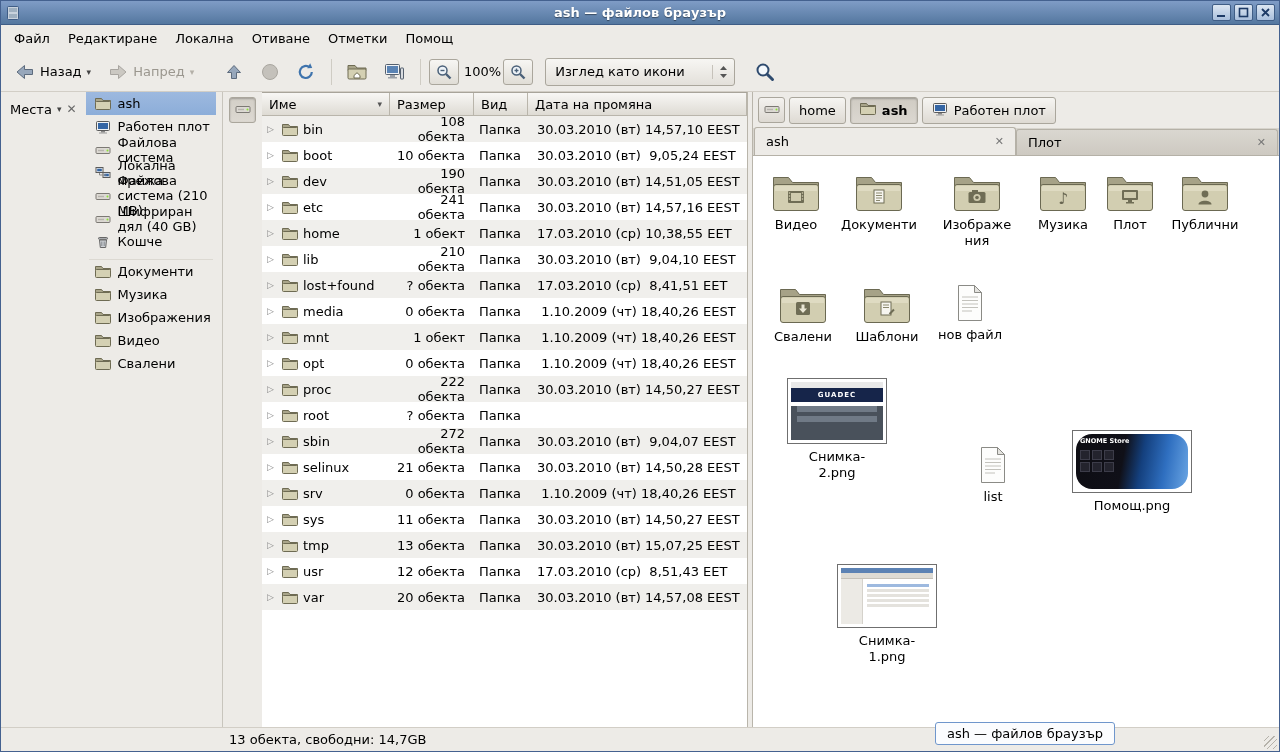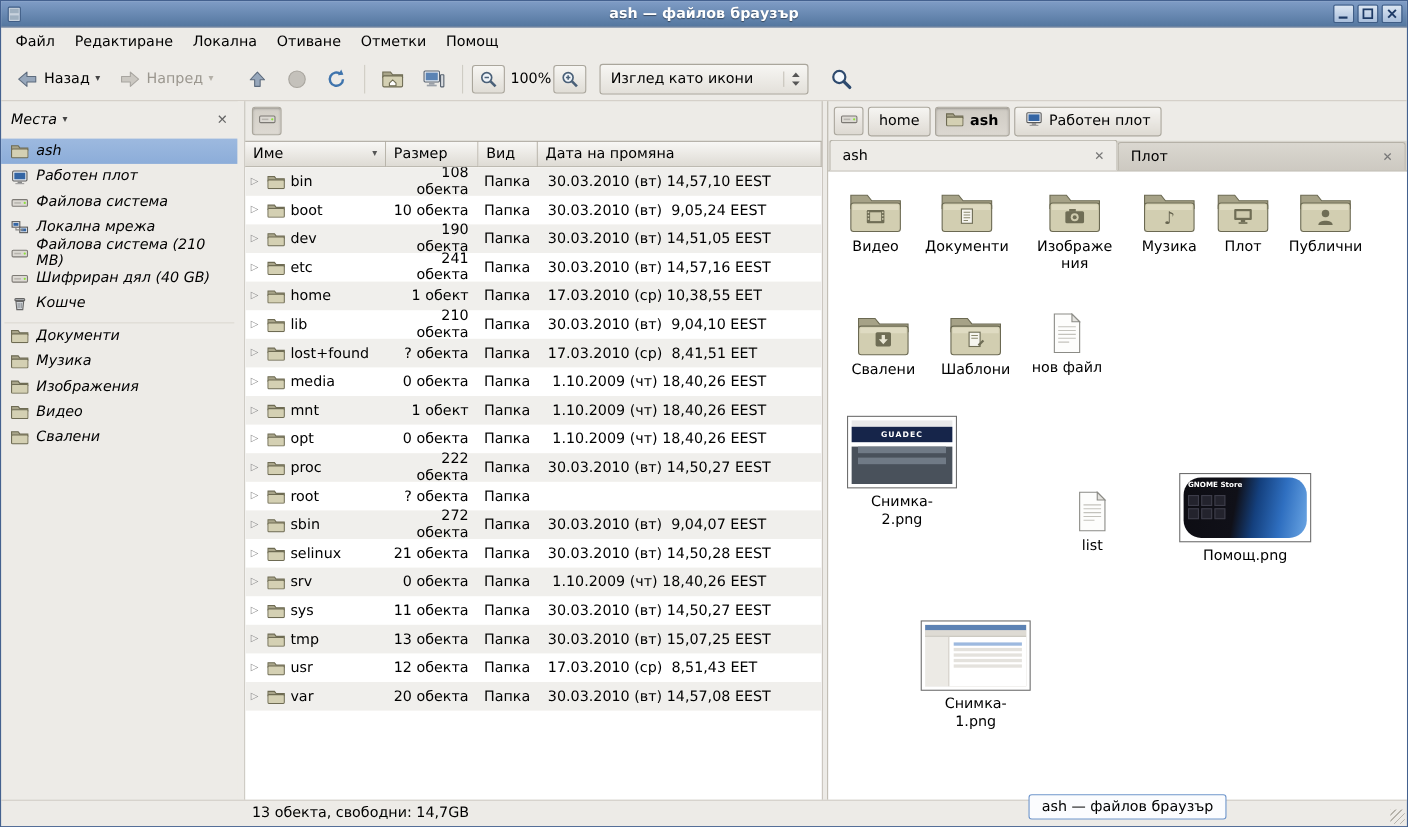--- a/index.html
+++ b/index.html
@@ -40,32 +40,32 @@
            background:linear-gradient(#f7f6f3,#e3e0da); padding:0 6px 0 9px; margin-left:10px; width:190px; }
   .combo-text { flex:1; }
   .combo-arrows { display:flex; border-left:1px solid #c6c2ba; padding-left:6px; margin-left:6px; }
 
   
   .main { flex:1; display:flex; min-height:0; }
   .splitter { background:var(--window_bg,#edebe7); }
   .split-a { width:6px; } .split-b { width:4px; }
 
   
-  .sidebar { width:215px; flex:0 0 215px; display:flex; flex-direction:column;font-style:italic; }
+  .sidebar { width:215px; flex:0 0 215px; display:flex; flex-direction:row; }
   .sb-header { height:34px; flex:0 0 34px; display:flex; align-items:center; padding:0 9px; gap:5px; }
   .sb-title-arrow { font-size:9px; color:#444; }
   .sb-close { margin-left:auto; color:#666; font-size:12px; cursor:default; }
   .sb-items { flex:1; }
   .sb-item { height:23px; display:flex; align-items:center; gap:7px; padding-left:9px; }
   .sb-item.selected { background:linear-gradient(#9db9df,var(--selection,#8cadd9)); }
   .sb-sep { height:7px; margin:0 3px; border-bottom:1px solid #dcd9d2; }
   .mini-ic { display:flex; width:16px; justify-content:center; }
 
   
-  .pane-mid { width:526px; flex:0 0 526px; display:flex; flex-direction:column; border-right:1px solid #b9b5ab; border-left:1px solid #c8c5bd;}
+  .pane-mid { width:526px; flex:0 0 526px; display:flex; flex-direction:row; border-right:1px solid #b9b5ab; border-left:1px solid #c8c5bd;}
   .mid-top { height:36px; flex:0 0 36px; display:flex; align-items:center; padding:0 6px; }
   .mini-btn { width:27px; height:26px; border:1px solid #aaa69c; border-radius:3px;
               background:linear-gradient(#f4f2ef,#ddd9d2); display:flex; align-items:center; justify-content:center; }
   .mini-btn.pressed { background:linear-gradient(#d3cfc7,#ddd9d2); box-shadow:inset 0 1px 2px rgba(0,0,0,.25); }
   .listwrap { flex:1; display:flex; flex-direction:column; border-top:1px solid #a8a49a; min-height:0; }
   .list-header { height:23px; flex:0 0 23px; display:flex; }
   .col-h { border:1px solid #b9b5ab; border-left:none; border-top:none;
            background:linear-gradient(#f8f7f5,#dedbd4); display:flex; align-items:center; padding:0 7px; }
   .col-name { width:128px; } .col-size { width:84px; } .col-type { width:54px; } .col-date { flex:1; }
   .sort-arrow { margin-left:auto; font-size:9px; color:#555; }
@@ -900,21 +900,21 @@
                   <line x1="7" y1="16.5" x2="23" y2="16.5"></line>
                   <line x1="7" y1="20" x2="23" y2="20"></line>
                   <line x1="7" y1="23.5" x2="23" y2="23.5"></line>
                   <line x1="7" y1="27" x2="17" y2="27"></line>
                 </g>
               </svg>
             </span>
           <span class="iv-label">нов файл</span>
         </div>
 
-        <div class="iv-item" style="left:17px;top:222px;width:100px">
+        <div class="iv-item" style="left:34px;top:222px;width:100px">
           <div class="thumb">
             <div class="t-inner" style="width:92px">
               <div class="tg-top"></div>
               <div class="tg-band">GUADEC</div>
               <div class="tg-body">
                   <div class="tg-row"></div>
                   <div class="tg-row"></div>
                 </div>
             </div>
           </div>

